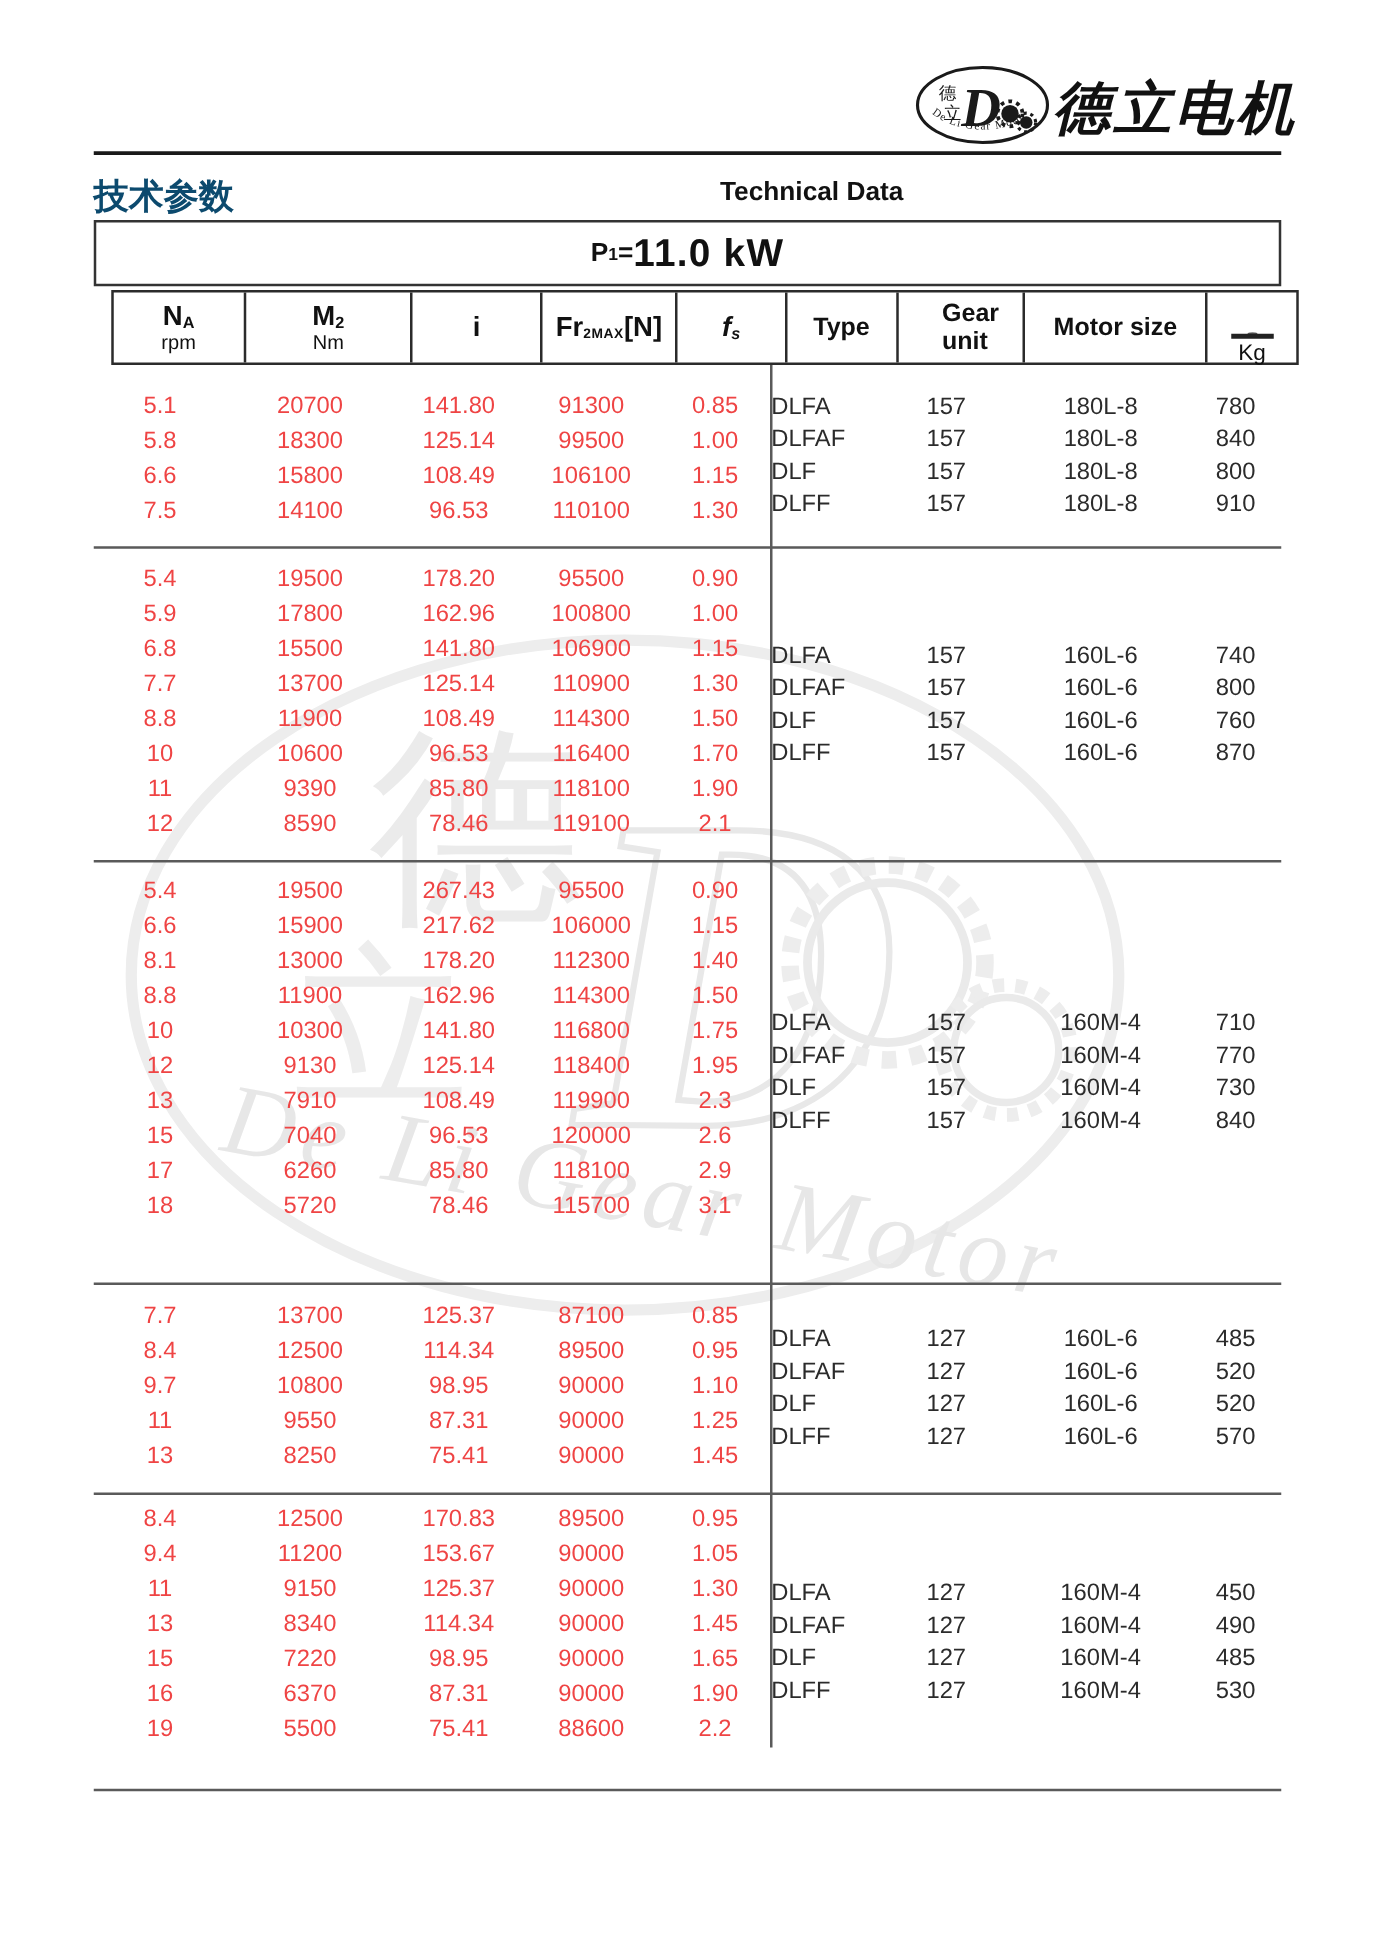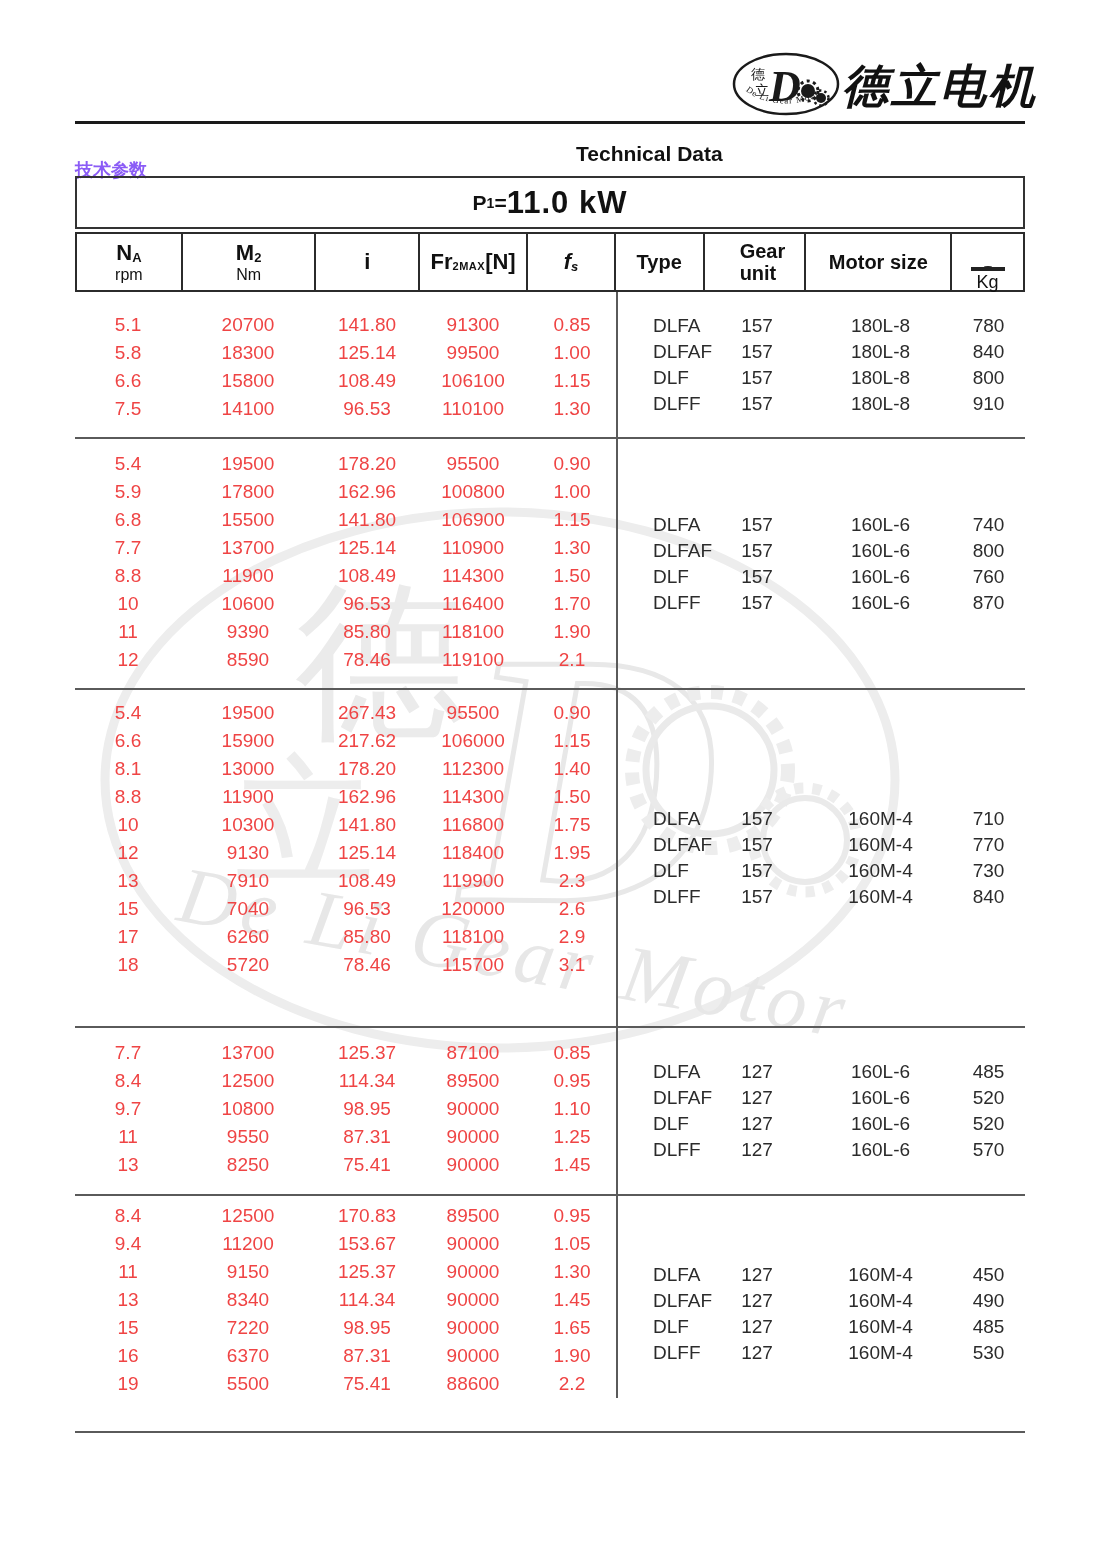--- a/index.html
+++ b/index.html
@@ -22,37 +22,37 @@
   #logo-block { left: 727px; top: 46px; width: 118px; height: 84px; }
   #brand-name {
     left: 842px; top: 56px; width: 190px; height: 64px;
     font-family: "Liberation Serif", "DejaVu Serif", serif;
     font-weight: bold; font-style: italic;
     font-size: 46px; letter-spacing: 3px; color: #111;
     white-space: nowrap;
   }
   #header-rule { left: 75px; top: 121px; width: 950px; height: 3px; background: #1a1a1a; }
 
-  #zh-title { left: 75px; top: 138px; font-size: 18px; font-weight: 600; color: #8b5cf6; margin-top: 20px; }
+  #zh-title { left: 75px; top: 138px; font-size: 28px; font-weight: 600; color: #0c4a6e; }
   #en-title { left: 576px; top: 142px; font-size: 21px; font-weight: bold; color: #111; }
 
   
   #power-box {
     left: 75px; top: 176px; width: 950px; height: 53px;
     border: 2px solid #333;
     display: flex; align-items: center; justify-content: center;
     color: #111;
   }
   #power-box .p-small { font-size: 21px; font-weight: bold; }
   #power-box .p-sub { font-size: 14px; font-weight: bold; vertical-align: -2px; }
   #power-box .p-big { font-size: 31px; font-weight: bold; letter-spacing: 1px; }
 
   
   #table-header {
-    left: 75px; top: 232px; width: 950px; height: 60px;
+    left: 89px; top: 232px; width: 950px; height: 60px;
     display: flex;
     border: 2px solid #2b2b2b;
     color: #111;
   }
   .hcell {
     display: flex; flex-direction: column; align-items: center; justify-content: center;
     border-right: 2px solid #2b2b2b;
     line-height: 1.1;
   }
   .hcell:last-child { border-right: none; }
@@ -74,21 +74,21 @@
   .section { display: flex; border-bottom: 2px solid #5a5a5a; width: 100%; }
   .sec-left { width: 542px; }
   .sec-right { width: 408px; display: flex; align-items: center; }
   .drow { display: flex; height: 28px; align-items: center; font-size: 19px; color: #ef4444; }
   .dc { display: inline-block; text-align: center; }
   .dc0 { width: 106px; } .dc1 { width: 134px; } .dc2 { width: 104px; }
   .dc3 { width: 108px; } .dc4 { width: 90px; }
   .mblock { width: 100%; }
   .mrow { display: flex; height: 26px; align-items: center; font-size: 19px; color: #2b2b2b; }
   .mc { display: inline-block; text-align: center; }
-  .mc0 { width: 89px; padding-left: 36px; text-align: left; }
+  .mc0 { width: 89px; text-align: left; }
   .mc1 { width: 102px; } .mc2 { width: 145px; } .mc3 { width: 71px; }
 
   
   #page-number { left: 0; top: 1444px; width: 1090px; text-align: center; font-size: 22px; color: #1d1d1d; }
 </style>
 </head>
 <body>
 
 <div class="page">
 

